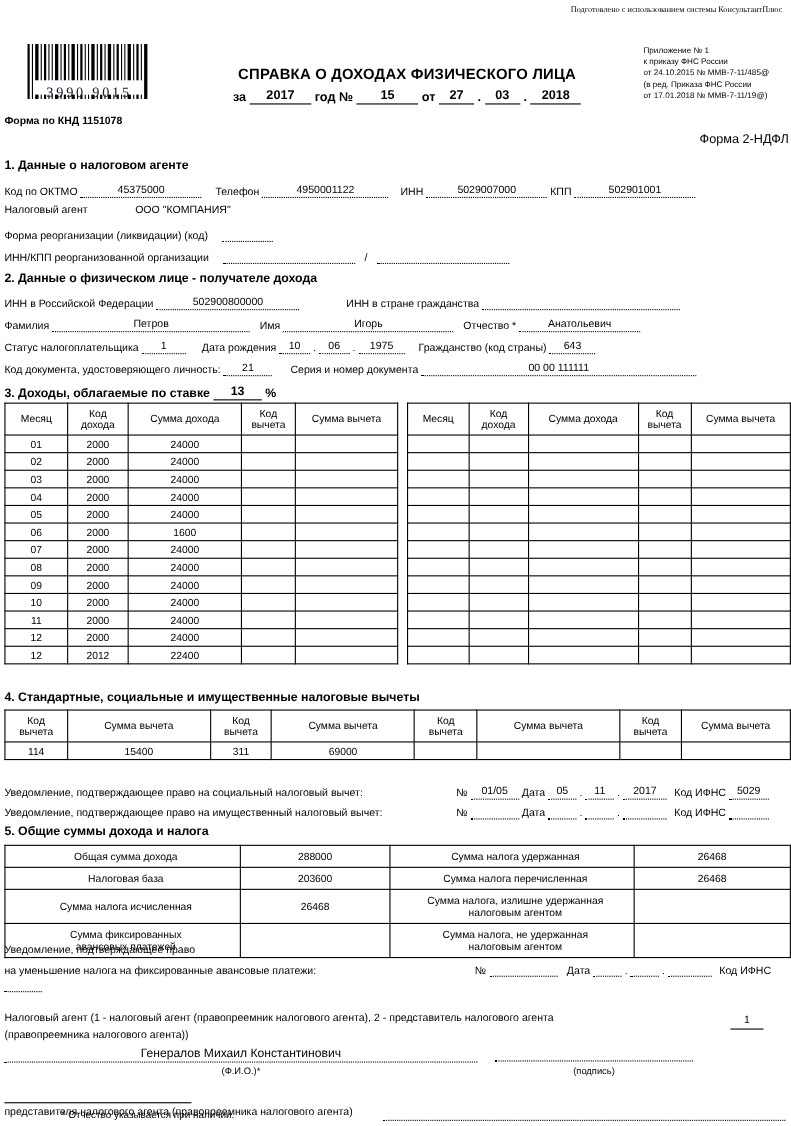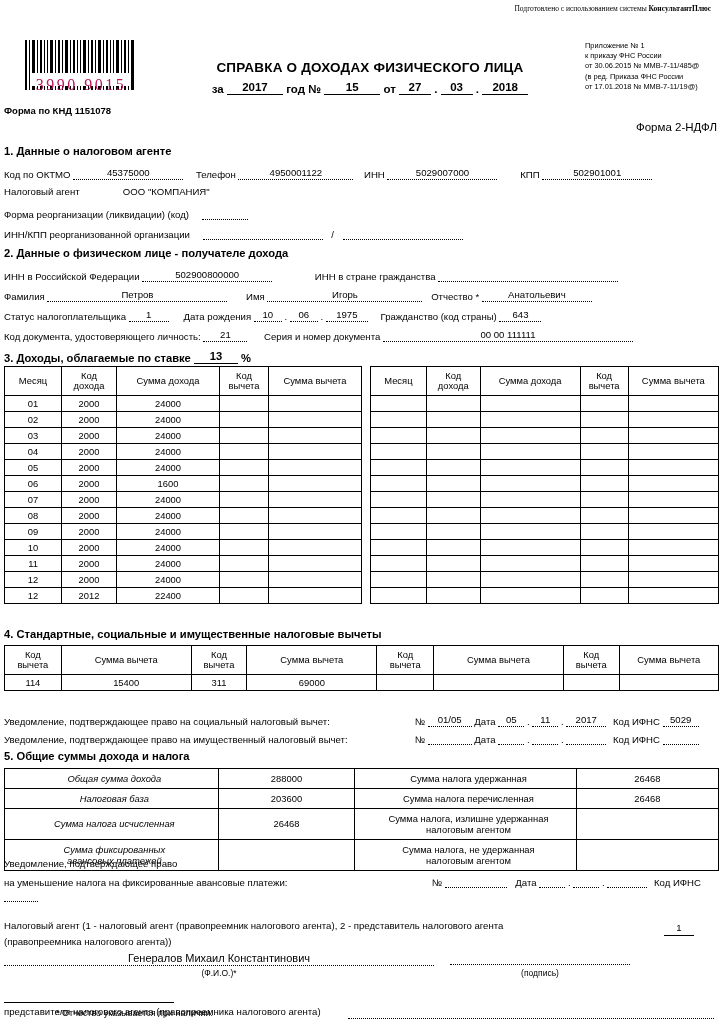--- a/index.html
+++ b/index.html
@@ -18,30 +18,30 @@
     text-align:center;height:13px;line-height:13px;
   }
   .solidline{
     display:inline-block;vertical-align:bottom;
     border-bottom:1px solid #000;
     text-align:center;height:14px;line-height:14px;
   }
 
   
   #prepared{top:4px;right:8px;font-size:7.5px;font-family:"Liberation Serif","DejaVu Serif",serif;}
-  #prepared b{font-weight:bold;}
+  #prepared b{font-weight:normal;}
 
   
   #barcode-wrap{left:24px;top:40px;width:112px;}
   #barcode{height:50px;width:112px;display:block;}
   #barcode-num{
     font-family:"Liberation Serif","DejaVu Serif",serif;
-    font-size:16px;letter-spacing:2.5px;text-align:center;
+    font-size:13px;letter-spacing:2.5px;text-align:center;
     margin-top:-14px;position:relative;background:transparent;
-    color:#be185d;padding-left:2px;
+    color:#0f172a;padding-left:2px;
   }
   #knd{left:4px;top:105px;font-size:9.5px;font-weight:bold;}
 
   
   #title{left:160px;top:60px;width:420px;text-align:center;font-size:13.5px;font-weight:bold;letter-spacing:.2px;}
   #titleline2{left:160px;top:80px;width:420px;text-align:center;font-size:11.5px;font-weight:bold;}
   #titleline3{left:150px;top:103px;width:440px;text-align:center;font-size:11.5px;font-weight:bold;}
 
   
   #appendix{right:6px;top:41px;width:128px;font-size:7.4px;line-height:10.2px;text-align:left;}
@@ -67,21 +67,21 @@
   .inc-c1{width:56px;}.inc-c2{width:54px;}.inc-c3{width:102px;}
   .inc-c4{width:48px;}.inc-c5{width:92px;}
 
   #ded-table{left:4px;top:645px;}
   .ded-c1{width:56px;}.ded-c2{width:130px;}
   .ded-c3{width:55px;}.ded-c4{width:130px;}
   .ded-c5{width:56px;}.ded-c6{width:130px;}
   .ded-c7{width:55px;}.ded-c8{width:99px;}
 
   #tot-table{left:4px;top:768px;}
-  .tot-c1{width:210px;text-align:right;padding-left:6px!important;font-style:italic;}
+  .tot-c1{width:210px;text-align:right;padding-left:6px!important;}
   .tot-c2{width:138px;}
   .tot-c3{width:218px;text-align:left;padding-left:6px!important;}
   .tot-c4{width:144px;}
   #tot-table td{height:19px;}
   #tot-table td.tall{height:30px;line-height:11.5px;}
 
   .footnote{font-size:9px;}
   #hr-foot{left:4px;top:1002px;width:170px;border-top:1.6px solid #000;}
 </style>
 </head>
@@ -144,36 +144,36 @@
     <span class="solidline" style="width:32px">27</span>
     <span>.</span>
     <span class="solidline" style="width:32px">03</span>
     <span>.</span>
     <span class="solidline" style="width:46px">2018</span>
   </div>
 
   <div class="abs" id="appendix">
     <div>Приложение № 1</div>
     <div>к приказу ФНС России</div>
-    <div>от 30.06.2015 № ММВ-7-11/485@</div>
+    <div>от 24.10.2015 № ММВ-7-11/485@</div>
     <div>(в ред. Приказа ФНС России</div>
     <div>от 17.01.2018 № ММВ-7-11/19@)</div>
   </div>
   <div class="abs" id="form-2ndfl">Форма 2-НДФЛ</div>
 
   <div class="abs sechead" style="top:145px">1. Данные о налоговом агенте</div>
 
   <div class="abs lbl" style="left:4px;top:166px;">
     <span>Код по ОКТМО</span>
     <span class="valline" style="width:110px">45375000</span>
     <span style="margin-left:10px">Телефон</span>
     <span class="valline" style="width:115px">4950001122</span>
     <span style="margin-left:8px">ИНН</span>
     <span class="valline" style="width:110px">5029007000</span>
-    <span style="margin-left:20px">КПП</span>
+    <span style="margin-left:0">КПП</span>
     <span class="valline" style="width:110px">502901001</span>
   </div>
 
   <div class="abs lbl" style="left:4px;top:186px;">
     <span>Налоговый агент</span>
     <span style="display:inline-block;width:168px;text-align:center;">ООО "КОМПАНИЯ"</span>
   </div>
 
   <div class="abs lbl" style="left:4px;top:206px;">
     <span>Форма реорганизации (ликвидации) (код)</span>
@@ -192,21 +192,21 @@
   <div class="abs lbl" style="left:4px;top:268px;">
     <span>ИНН в Российской Федерации</span>
     <span class="valline" style="width:130px">502900800000</span>
     <span style="margin-left:40px">ИНН в стране гражданства</span>
     <span class="valline" style="width:180px"></span>
   </div>
 
   <div class="abs lbl" style="left:4px;top:288px;">
     <span>Фамилия</span>
     <span class="valline" style="width:180px">Петров</span>
-    <span style="margin-left:16px">Имя</span>
+    <span style="margin-left:6px">Имя</span>
     <span class="valline" style="width:155px">Игорь</span>
     <span style="margin-left:6px">Отчество *</span>
     <span class="valline" style="width:110px">Анатольевич</span>
   </div>
 
   <div class="abs lbl" style="left:4px;top:308px;">
     <span>Статус налогоплательщика</span>
     <span class="valline" style="width:40px">1</span>
     <span style="margin-left:12px">Дата рождения</span>
     <span class="valline" style="width:28px">10</span>

